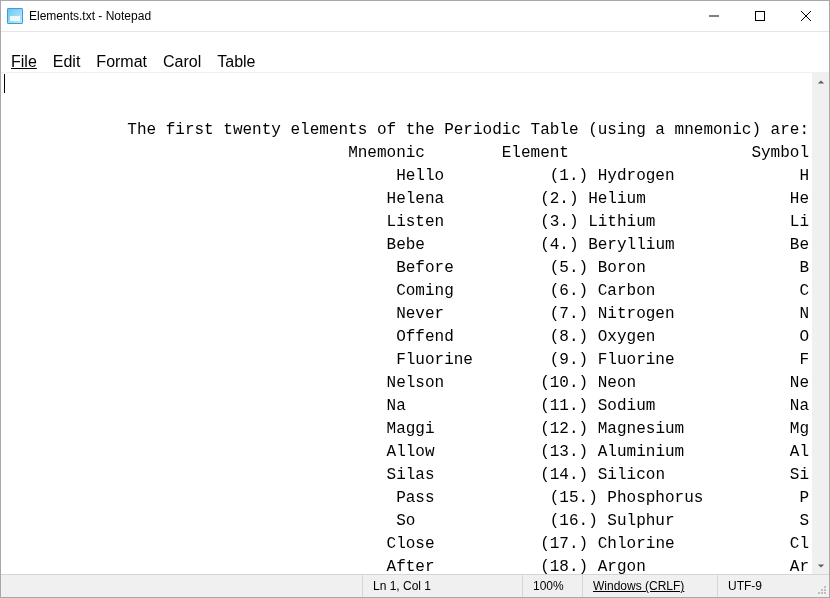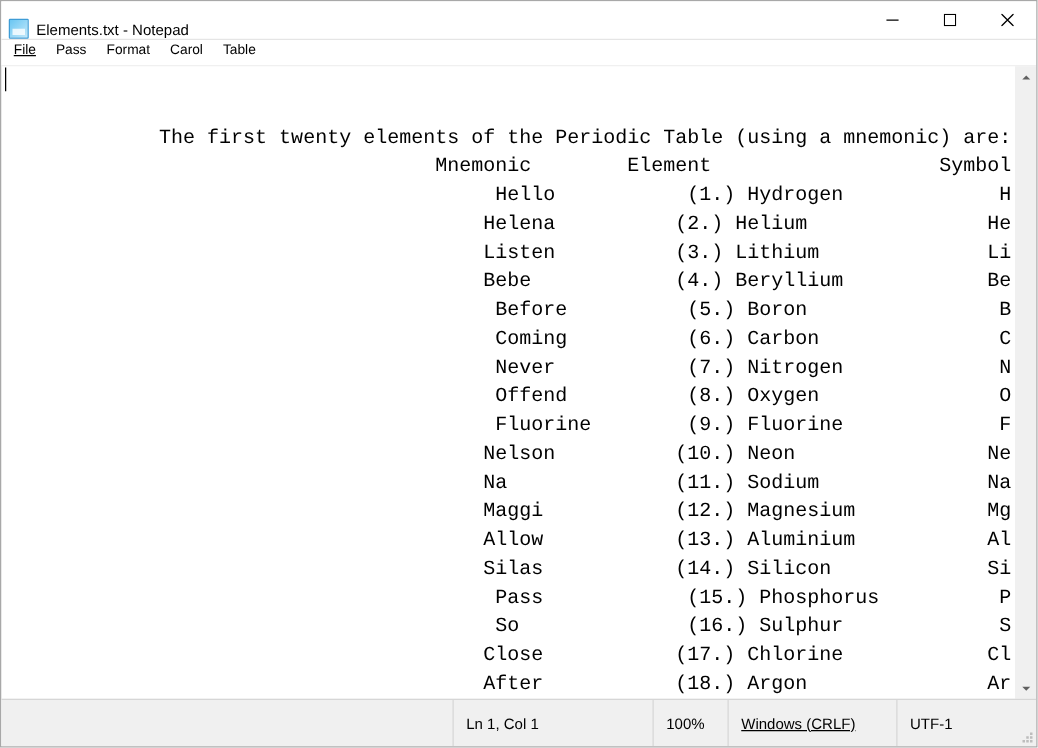--- a/index.html
+++ b/index.html
@@ -12,21 +12,21 @@
       display: flex;
       flex-direction: column;
       border: 1px solid #a8a8a8;
       overflow: hidden;
     }
     
     .titlebar {
       height: 31px;
       background: #ffffff;
       display: flex;
-      align-items: flex-end;
+      align-items: center;
       padding-left: 6px;
       border-bottom: 1px solid #e5e5e5;
     }
     .titlebar .app-icon {
       width: 16px;
       height: 16px;
       margin-right: 6px;
       background: linear-gradient(135deg,#6bc6f2 0%,#c3e9fb 100%);
       border: 1px solid #3e9cd6;
       border-radius: 1px;
@@ -51,24 +51,26 @@
       display: flex;
       align-items: center;
       justify-content: center;
       color: #000;
     }
     .win-btn svg { width: 10px; height: 10px; stroke: currentColor; stroke-width:1; fill:none; }
     
     .menubar {
       height: 20px;
       display: flex;
+      align-items: center;
       padding: 0 2px;
       background: #fff;
-      font-size: 11px;
-      color: #000;
+      font-size: 16px;
+      color: #000;
+      margin-top: 20px;
     }
     .menu-item {
       padding: 2px 8px;
     }
     .menu-item:first-child{ text-decoration: underline; text-decoration-color: transparent;}
     .menu-item .accel { text-decoration: underline; }
     
     .client {
       flex: 1;
       display: flex;
@@ -101,21 +103,21 @@
     }
     .vscroll .arrow {
       height: 17px;
       display:flex; align-items:center; justify-content:center;
       color:#606060;
     }
     .vscroll .arrow svg{width:8px;height:8px;fill:currentColor;}
     .vscroll .track { flex:1; }
     
     .statusbar {
-      height: 38px;
+      height: 23px;
       background: #f0f0f0;
       border-top: 1px solid #d6d6d6;
       display: flex;
       align-items: center;
       font-size: 12px;
       color: #000;
     }
     .statusbar .cell {
       height: 100%;
       display: flex;
@@ -155,21 +157,21 @@
   </div>
   <div class="win-btn close">
     <svg viewBox="0 0 10 10">
         <path d="M0 0 L10 10 M10 0 L0 10"></path>
       </svg>
   </div>
 </div>
 
 <div class="menubar">
   <span class="menu-item"><span class="accel">File</span></span>
-  <span class="menu-item">Pass</span>
+  <span class="menu-item">Edit</span>
   <span class="menu-item">Format</span>
   <span class="menu-item">Carol</span>
   <span class="menu-item">Table</span>
 </div>
 
 <div class="client">
   <div class="editor" id="editor">
     <span class="caret"></span>
   The first twenty elements of the Periodic Table (using a mnemonic) are:
 Mnemonic        Element                   Symbol
@@ -206,21 +208,21 @@
         </svg>
       </div>
   </div>
 </div>
 
 <div class="statusbar">
   <div class="cell grow"></div>
   <div class="cell ln">Ln 1, Col 1</div>
   <div class="cell zoom">100%</div>
   <div class="cell le">Windows (CRLF)</div>
-  <div class="cell enc">UTF-1</div>
+  <div class="cell enc">UTF-9</div>
   <div class="grip">
     <svg viewBox="0 0 12 12">
         <g fill="#808080">
           <rect x="9" y="9" width="2" height="2"></rect>
           <rect x="6" y="9" width="2" height="2"></rect>
           <rect x="9" y="6" width="2" height="2"></rect>
           <rect x="3" y="9" width="2" height="2"></rect>
           <rect x="6" y="6" width="2" height="2"></rect>
           <rect x="9" y="3" width="2" height="2"></rect>
         </g>

